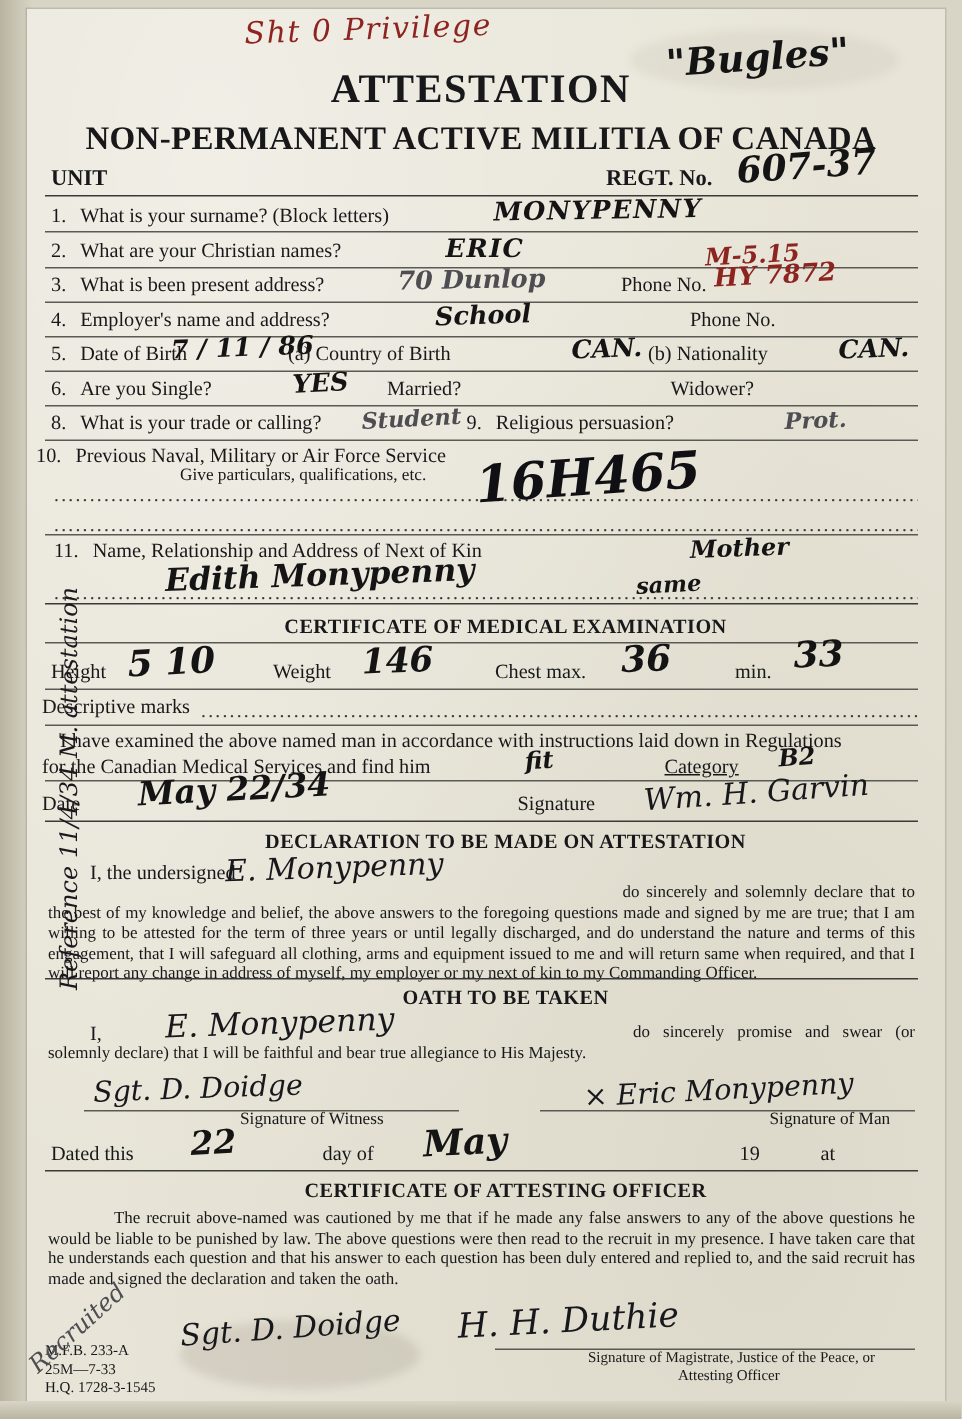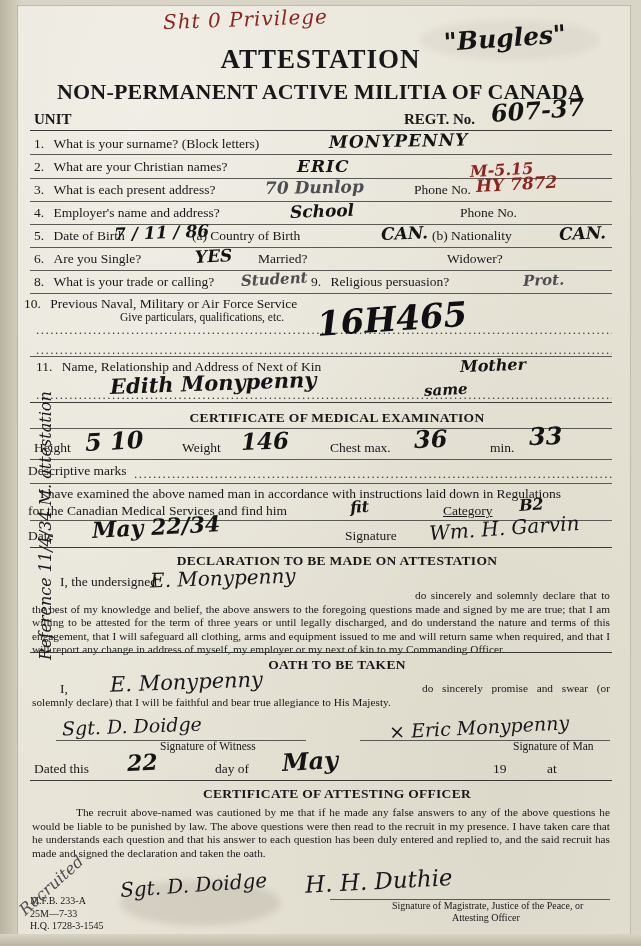--- a/index.html
+++ b/index.html
@@ -134,21 +134,21 @@
   <div class="lbl print" style="left:34px;top:159px;">
     <span>2.</span>
     <span style="margin-left:6px;">What are your Christian names?</span>
   </div>
   <div class="hw mid" style="left:297px;top:156px;letter-spacing:1px;">ERIC</div>
   <div class="hw red sml" style="left:470px;top:162px;transform:rotate(-3deg);font-size:16px;">M-5.15</div>
   <div class="rule thin" style="left:30px;top:178px;width:582px;"></div>
 
   <div class="lbl print" style="left:34px;top:182px;">
     <span>3.</span>
-    <span style="margin-left:6px;">What is each present address?</span>
+    <span style="margin-left:6px;">What is been present address?</span>
   </div>
   <div class="hw sml pencil" style="left:265px;top:178px;font-size:17px;transform:rotate(-1deg);">70 Dunlop</div>
   <div class="lbl print" style="left:414px;top:182px;">Phone No.</div>
   <div class="hw red sml" style="left:476px;top:176px;font-size:17px;transform:rotate(-3deg);">HY 7872</div>
   <div class="rule thin" style="left:30px;top:201px;width:582px;"></div>
 
   <div class="lbl print" style="left:34px;top:205px;">
     <span>4.</span>
     <span style="margin-left:6px;">Employer's name and address?</span>
   </div>

